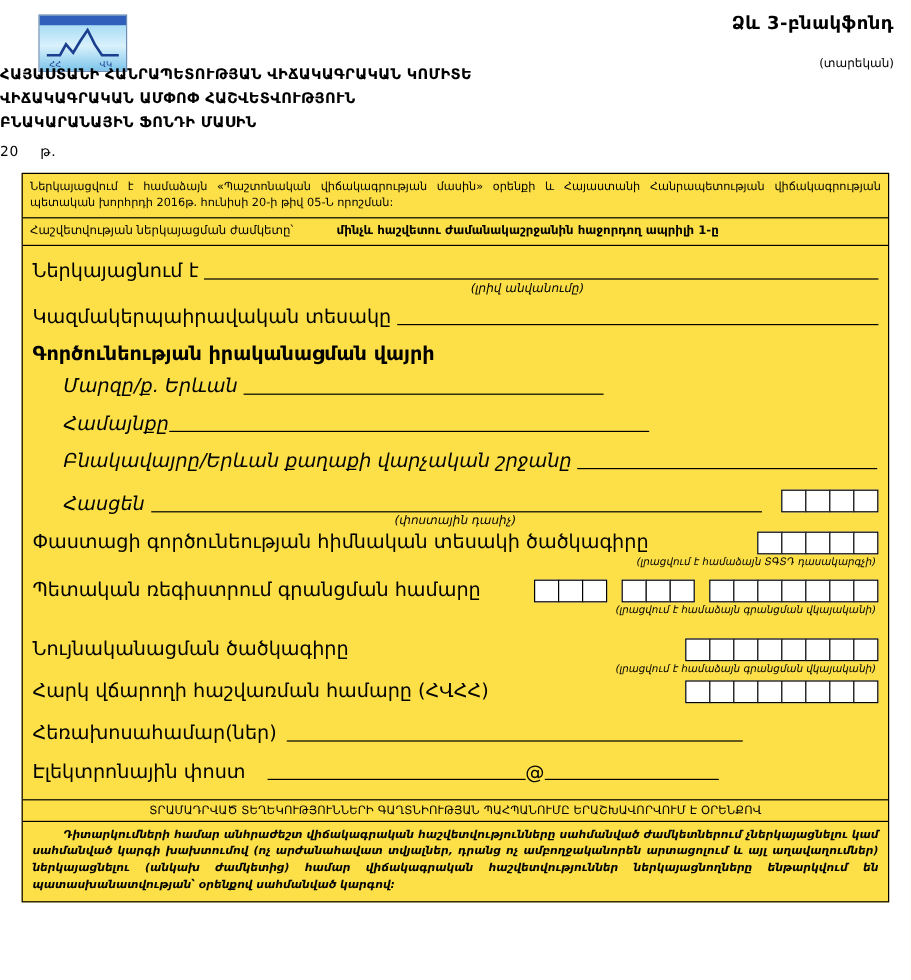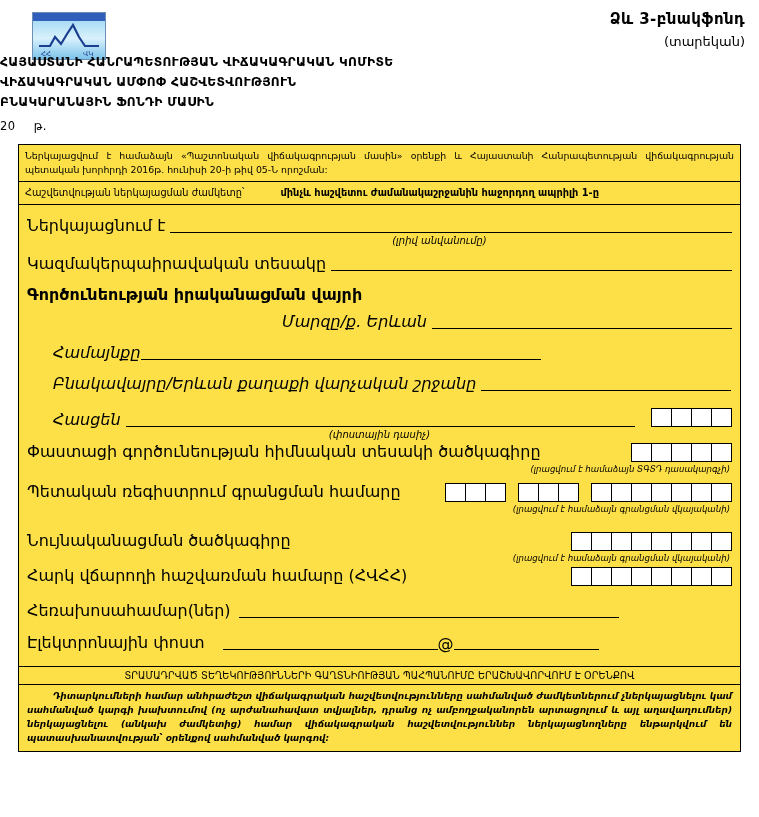--- a/index.html
+++ b/index.html
@@ -43,23 +43,23 @@
     right: 14px;
     top: 10px;
     text-align: right;
     font-size: 15px;
     font-weight: bold;
     letter-spacing: 0.4px;
   }
   .form-code-sub {
     position: absolute;
     right: 14px;
-    top: 34px;
+    top: 48px;
     text-align: right;
-    font-size: 13px;
+    font-size: 10px;
     padding-left: 20px;
   }
   .title-block {
     position: absolute;
     left: 0;
     right: 0;
     top: 52px;
   }
   .title-line {
     font-size: 12.2px;
@@ -235,21 +235,21 @@
 
       <div class="row" style="margin-top:11px;">
         <span class="lbl">Կազմակերպաիրավական տեսակը</span>
         <span class="rule"></span>
       </div>
 
       <div class="row" style="margin-top:17px;">
         <span class="lbl bold">Գործունեության իրականացման վայրի</span>
       </div>
 
-      <div class="row indent" style="justify-content:flex-end;">
+      <div class="row indent" style="">
         <span class="lbl ital">Մարզը/ք. Երևան</span>
         <span class="rule fixed-300"></span>
       </div>
 
       <div class="row indent" style="margin-top:17px;">
         <span class="lbl ital">Համայնքը</span>
         <span class="rule fixed-400" style="margin-left:0;"></span>
       </div>
 
       <div class="row indent" style="margin-top:17px;">

